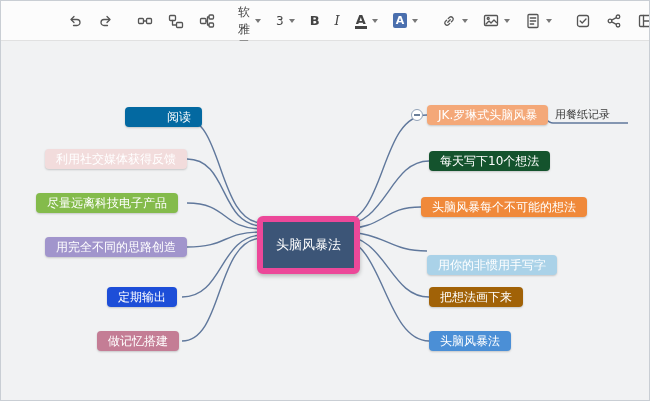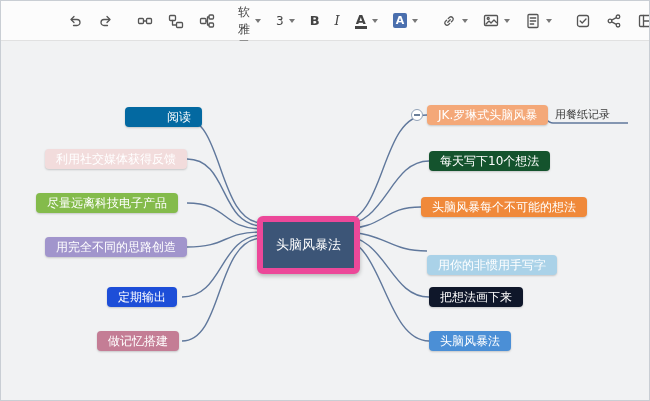--- a/index.html
+++ b/index.html
@@ -184,21 +184,21 @@
     <div class="node" style="left: 44px; top: 108px; background-color: rgb(242, 220, 220);">利用社交媒体获得反馈</div>
     <div class="node" style="left: 35px; top: 152px; background-color: rgb(132, 187, 75);">尽量远离科技电子产品</div>
     <div class="node" style="left: 44px; top: 196px; background-color: rgb(161, 149, 204);">用完全不同的思路创造</div>
     <div class="node" style="left: 106px; top: 246px; background-color: #1d4ed8;">定期输出</div>
     <div class="node" style="left: 96px; top: 290px; background-color: rgb(196, 125, 149);">做记忆搭建</div>
 
     <div class="node" style="left: 426px; top: 64px; background-color: rgb(244, 168, 120);">JK.罗琳式头脑风暴</div>
     <div class="node" style="left: 428px; top: 110px; background-color: #14532d;">每天写下10个想法</div>
     <div class="node" style="left: 420px; top: 156px; background-color: rgb(240, 137, 58);">头脑风暴每个不可能的想法</div>
     <div class="node" style="left: 426px; top: 214px; background-color: rgb(170, 210, 232);">用你的非惯用手写字</div>
-    <div class="node" style="left: 428px; top: 246px; background-color: #0f172a;">把想法画下来</div>
+    <div class="node" style="left: 428px; top: 246px; background-color: #a16207;">把想法画下来</div>
     <div class="node" style="left: 428px; top: 290px; background-color: rgb(75, 143, 214);">头脑风暴法</div>
 
     <div class="sub-label" style="left:554px;top:66px">用餐纸记录</div>
 
     <div class="collapse" style="left:410px;top:68px"></div>
 
     <div class="node center-node" style="left: 256px; top: 175px; background-color: rgb(60, 85, 119);">头脑风暴法</div>
   </div>
 </div>
 

